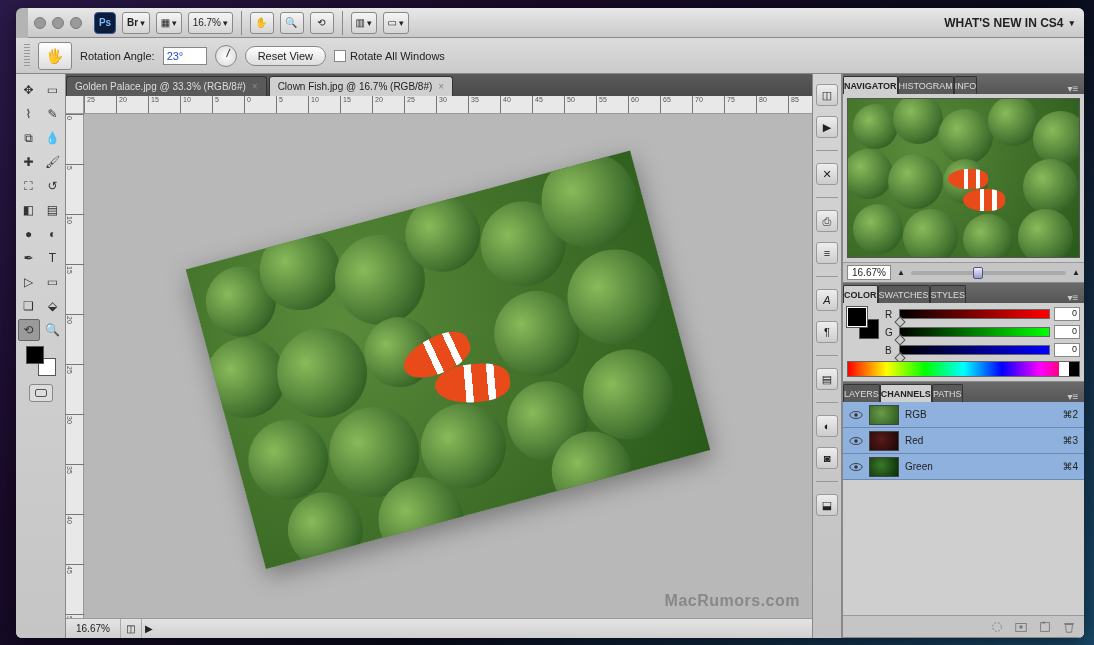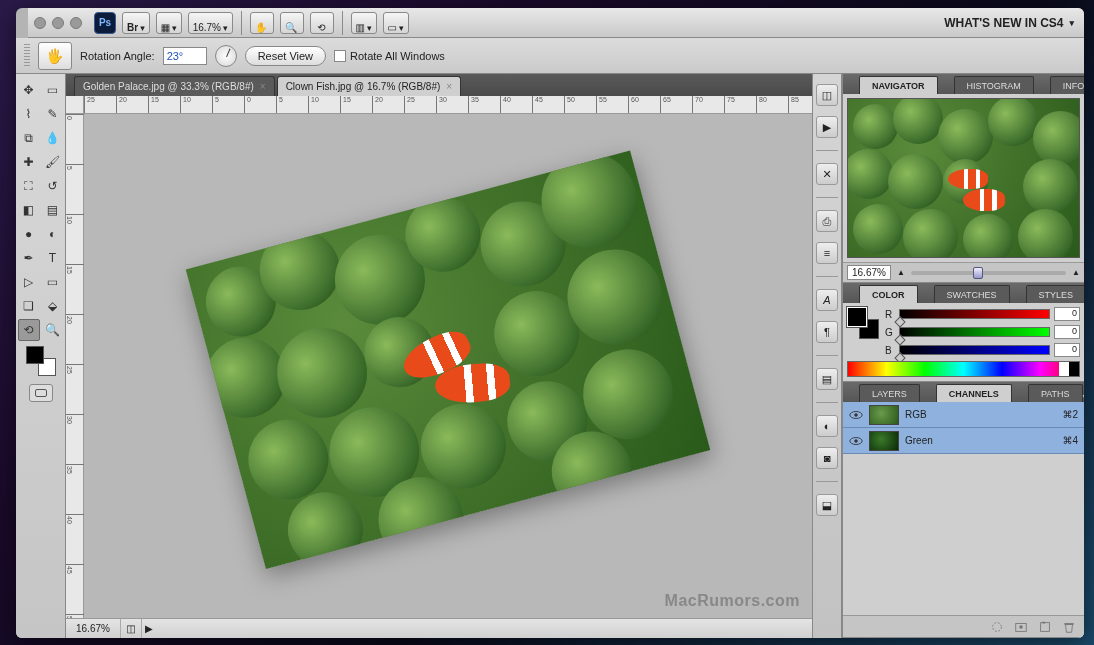--- a/index.html
+++ b/index.html
@@ -35,21 +35,21 @@
     gap: 6px;
     margin-left: 12px;
   }
   .traffic-lights { display:flex; gap:6px; margin-right:6px; }
   .tlight { width:12px;height:12px;border-radius:50%; background:#9a9a9a; border:1px solid #7a7a7a; }
   .ps-icon { width:22px;height:22px; background:#0b1d3a; border-radius:4px; display:flex;align-items:center;justify-content:center; color:#7fb8ff; font-weight:bold; font-size:10px; border:1px solid #3a5a8a;}
   .appbar-btn {
     height:22px;min-width:24px;padding:0 4px;
     background:linear-gradient(#f5f5f5,#d5d5d5);
     border:1px solid #8a8a8a;border-radius:3px;
-    display:flex;align-items:flex-end;justify-content:center;
+    display:flex;align-items:center;justify-content:center;
     font-size:10px;
   }
   .appbar-sep { width:1px; height:24px; background:#8a8a8a; margin:0 2px;}
   .spacer { flex:1; }
   .whatsnew { font-weight:bold; font-size:12px; padding-right:4px; display:flex;align-items:center;gap:4px;}
   .dropdown-arrow::after{content:"▾";font-size:9px;margin-left:2px;}
 
   
   .options-bar {
     height: 36px;
@@ -79,21 +79,21 @@
   .tool{width:22px;height:22px;margin:1px;border:1px solid transparent;border-radius:2px;display:flex;align-items:center;justify-content:center;font-size:12px;color:#333;}
   .tool.active{background:#9a9a9a;border-color:#666;}
   .fgbg{position:relative;width:30px;height:30px;margin:4px;}
   .fgbg .bg{position:absolute;right:0;bottom:0;width:18px;height:18px;background:#fff;border:1px solid #555;}
   .fgbg .fg{position:absolute;left:0;top:0;width:18px;height:18px;background:#000;border:1px solid #555;}
   .qm{width:24px;height:18px;margin-top:4px;border:1px solid #888;border-radius:3px;background:#ddd;display:flex;align-items:center;justify-content:center;}
   .qm-inner{width:12px;height:8px;border:1px solid #555;border-radius:2px;}
 
   
   .docarea{flex:1;display:flex;flex-direction:column;overflow:hidden;}
-  .doc-tabs{height:22px;background:linear-gradient(#5a5a5a,#4a4a4a);display:flex;align-items:flex-end;padding-left:8px;}
+  .doc-tabs{height:22px;background:linear-gradient(#5a5a5a,#4a4a4a);display:flex;align-items:flex-end;}
   .doc-tab{height:20px;padding:0 8px;display:flex;align-items:center;gap:6px;font-size:10px;color:#ddd;background:#5a5a5a;border-radius:3px 3px 0 0;margin-right:2px;border:1px solid #333;border-bottom:none;}
   .doc-tab.active{background:#cfcfcf;color:#222;}
   .doc-tab .x{font-size:10px;color:#888;}
   .ruler-h{height:18px;background:#e8e8e8;border-bottom:1px solid #999;position:relative;font-size:7px;color:#555;overflow:hidden;}
   .ruler-h .tick{position:absolute;top:0;border-left:1px solid #777;height:18px;padding-left:2px;}
   .canvas-row{flex:1;display:flex;overflow:hidden;}
   .ruler-v{width:18px;background:#e8e8e8;border-right:1px solid #999;position:relative;font-size:7px;color:#555;}
   .ruler-v .tick{position:absolute;left:0;border-top:1px solid #777;width:18px;padding-top:1px;writing-mode:vertical-lr;}
   .canvas{flex:1;background:#b8b8b8;position:relative;overflow:hidden;}
   .rotated-img{
@@ -114,21 +114,21 @@
 
   
   .vstrip{width:30px;background:linear-gradient(#d5d5d5,#c2c2c2);border-left:1px solid #888;border-right:1px solid #888;display:flex;flex-direction:column;align-items:center;padding-top:10px;gap:10px;}
   .vstrip .vbtn{width:22px;height:22px;border:1px solid #999;border-radius:3px;background:linear-gradient(#eee,#ccc);display:flex;align-items:center;justify-content:center;font-size:11px;}
   .vstrip .vsep{height:1px;width:22px;background:#999;margin:2px 0;}
 
   
   .panels{width:242px;background:#c8c8c8;border-left:1px solid #888;display:flex;flex-direction:column;}
   .panel{border-bottom:1px solid #888;background:#cfcfcf;display:flex;flex-direction:column;}
   .panel-tabs{height:20px;background:linear-gradient(#6a6a6a,#565656);display:flex;align-items:flex-end;}
-  .ptab{height:18px;padding:0 12px;font-size:9px;color:#ddd;display:flex;align-items:center;background:#5a5a5a;border:1px solid #333;border-bottom:none;border-radius:2px 2px 0 0;margin-left:16px;text-align:center;}
+  .ptab{height:18px;padding:0 0;font-size:9px;color:#ddd;display:flex;align-items:center;background:#5a5a5a;border:1px solid #333;border-bottom:none;border-radius:2px 2px 0 0;margin-left:0;text-align:center;}
   .ptab.active{background:#cfcfcf;color:#222;font-weight:bold;}
   .ptab-menu{margin-left:auto;width:16px;height:12px;color:#ccc;display:flex;align-items:center;justify-content:center;font-size:10px;margin-right:3px;}
   .panel-body{padding:4px;background:#cfcfcf;}
 
   .nav-thumb{width:100%;height:160px;border:1px solid #555;background:radial-gradient(circle at 30% 30%, #5a8a3a, #2a5a1a);position:relative;overflow:hidden;}
   .nav-footer{display:flex;align-items:center;gap:6px;height:20px;padding:0 4px;background:#c5c5c5;border-top:1px solid #999;font-size:10px;}
   .nav-slider{flex:1;height:4px;background:#aaa;position:relative;border-radius:2px;}
   .nav-slider .knob{position:absolute;top:-4px;left:40%;width:10px;height:12px;background:linear-gradient(#eef,#99c);border:1px solid #557;border-radius:2px;}
   .mtn{font-size:8px;}
 
@@ -471,20 +471,31 @@
               <span class="chan-name">RGB</span>
               <span class="chan-key">⌘2</span>
             </div>
             <div class="chan-row">
               <span class="eye">
                 <svg viewBox="0 0 16 10">
                   <ellipse cx="8" cy="5" rx="7" ry="4" fill="none" stroke="#333"></ellipse>
                   <circle cx="8" cy="5" r="2" fill="#333"></circle>
                 </svg>
               </span>
+              <div class="chan-thumb red"></div>
+              <span class="chan-name">Red</span>
+              <span class="chan-key">⌘3</span>
+            </div>
+            <div class="chan-row">
+              <span class="eye">
+                <svg viewBox="0 0 16 10">
+                  <ellipse cx="8" cy="5" rx="7" ry="4" fill="none" stroke="#333"></ellipse>
+                  <circle cx="8" cy="5" r="2" fill="#333"></circle>
+                </svg>
+              </span>
               <div class="chan-thumb green"></div>
               <span class="chan-name">Green</span>
               <span class="chan-key">⌘4</span>
             </div>
           </div>
         <div class="panel-footerbar">
           <svg class="pfi" viewBox="0 0 16 16">
               <circle cx="8" cy="8" r="5" fill="none" stroke="#555" stroke-dasharray="2 2"></circle>
             </svg>
           <svg class="pfi" viewBox="0 0 16 16">

